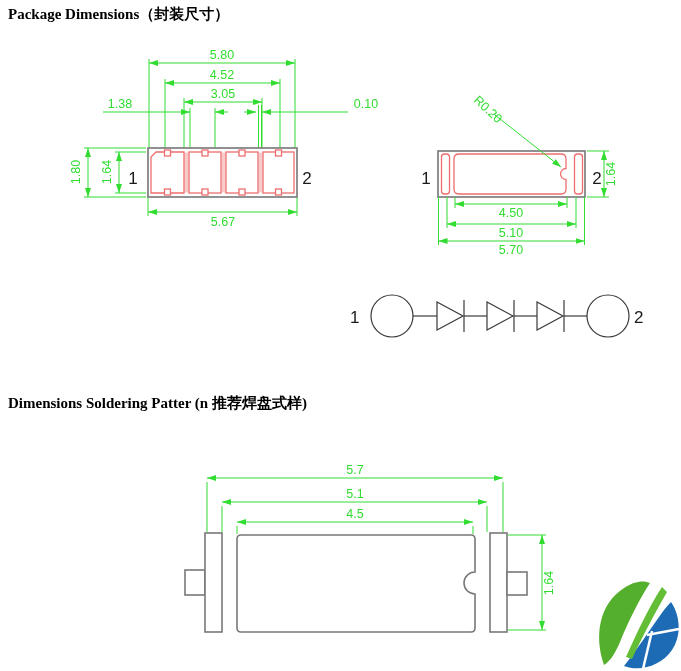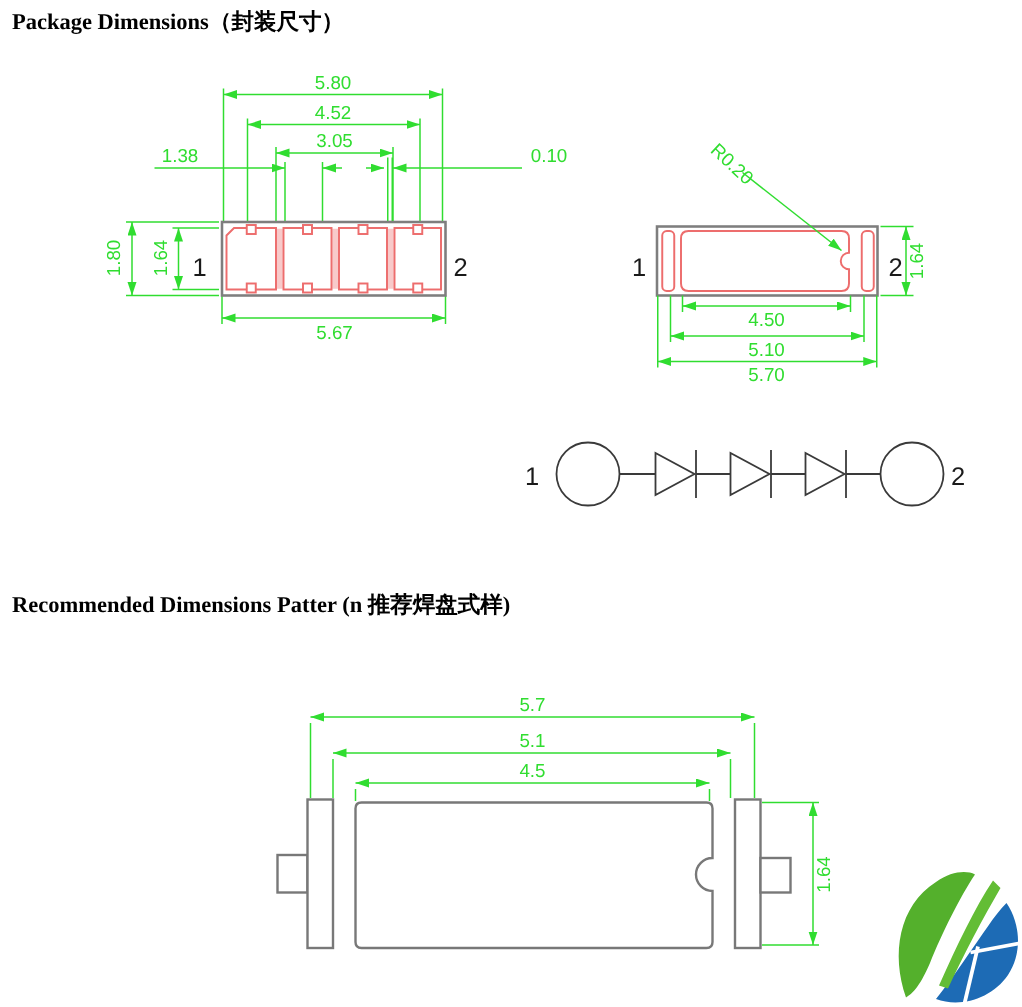--- a/index.html
+++ b/index.html
@@ -178,21 +178,21 @@
     <line class="sch" x1="174" y1="31" x2="197" y2="31"></line>
     <g>
       <polygon class="sch" points="197,17 197,45 223,31"></polygon>
       <line class="sch" x1="224" y1="15" x2="224" y2="47"></line>
     </g>
     <line class="sch" x1="224" y1="31" x2="247" y2="31"></line>
     <circle class="sch" cx="268" cy="31" r="21"></circle>
     <text class="pin" x="294" y="38">2</text>
   </svg>
 
-  <h2 class="title t2">Recommended Dimensions Patter (n 推荐焊盘式样)</h2>
+  <h2 class="title t2">Dimensions Soldering Patter (n 推荐焊盘式样)</h2>
 
   <svg class="svg3" width="430" height="212" viewBox="0 0 430 212">
     <defs>
       <marker id="ar2" markerWidth="10" markerHeight="8" refX="9" refY="3" orient="auto-start-reverse" markerUnits="userSpaceOnUse">
         <path d="M0,0 L9,3 L0,6 Z" fill="#30dd30"></path>
       </marker>
     </defs>
 
     <g>
       <line class="dl" x1="57" y1="27" x2="57" y2="77"></line>

